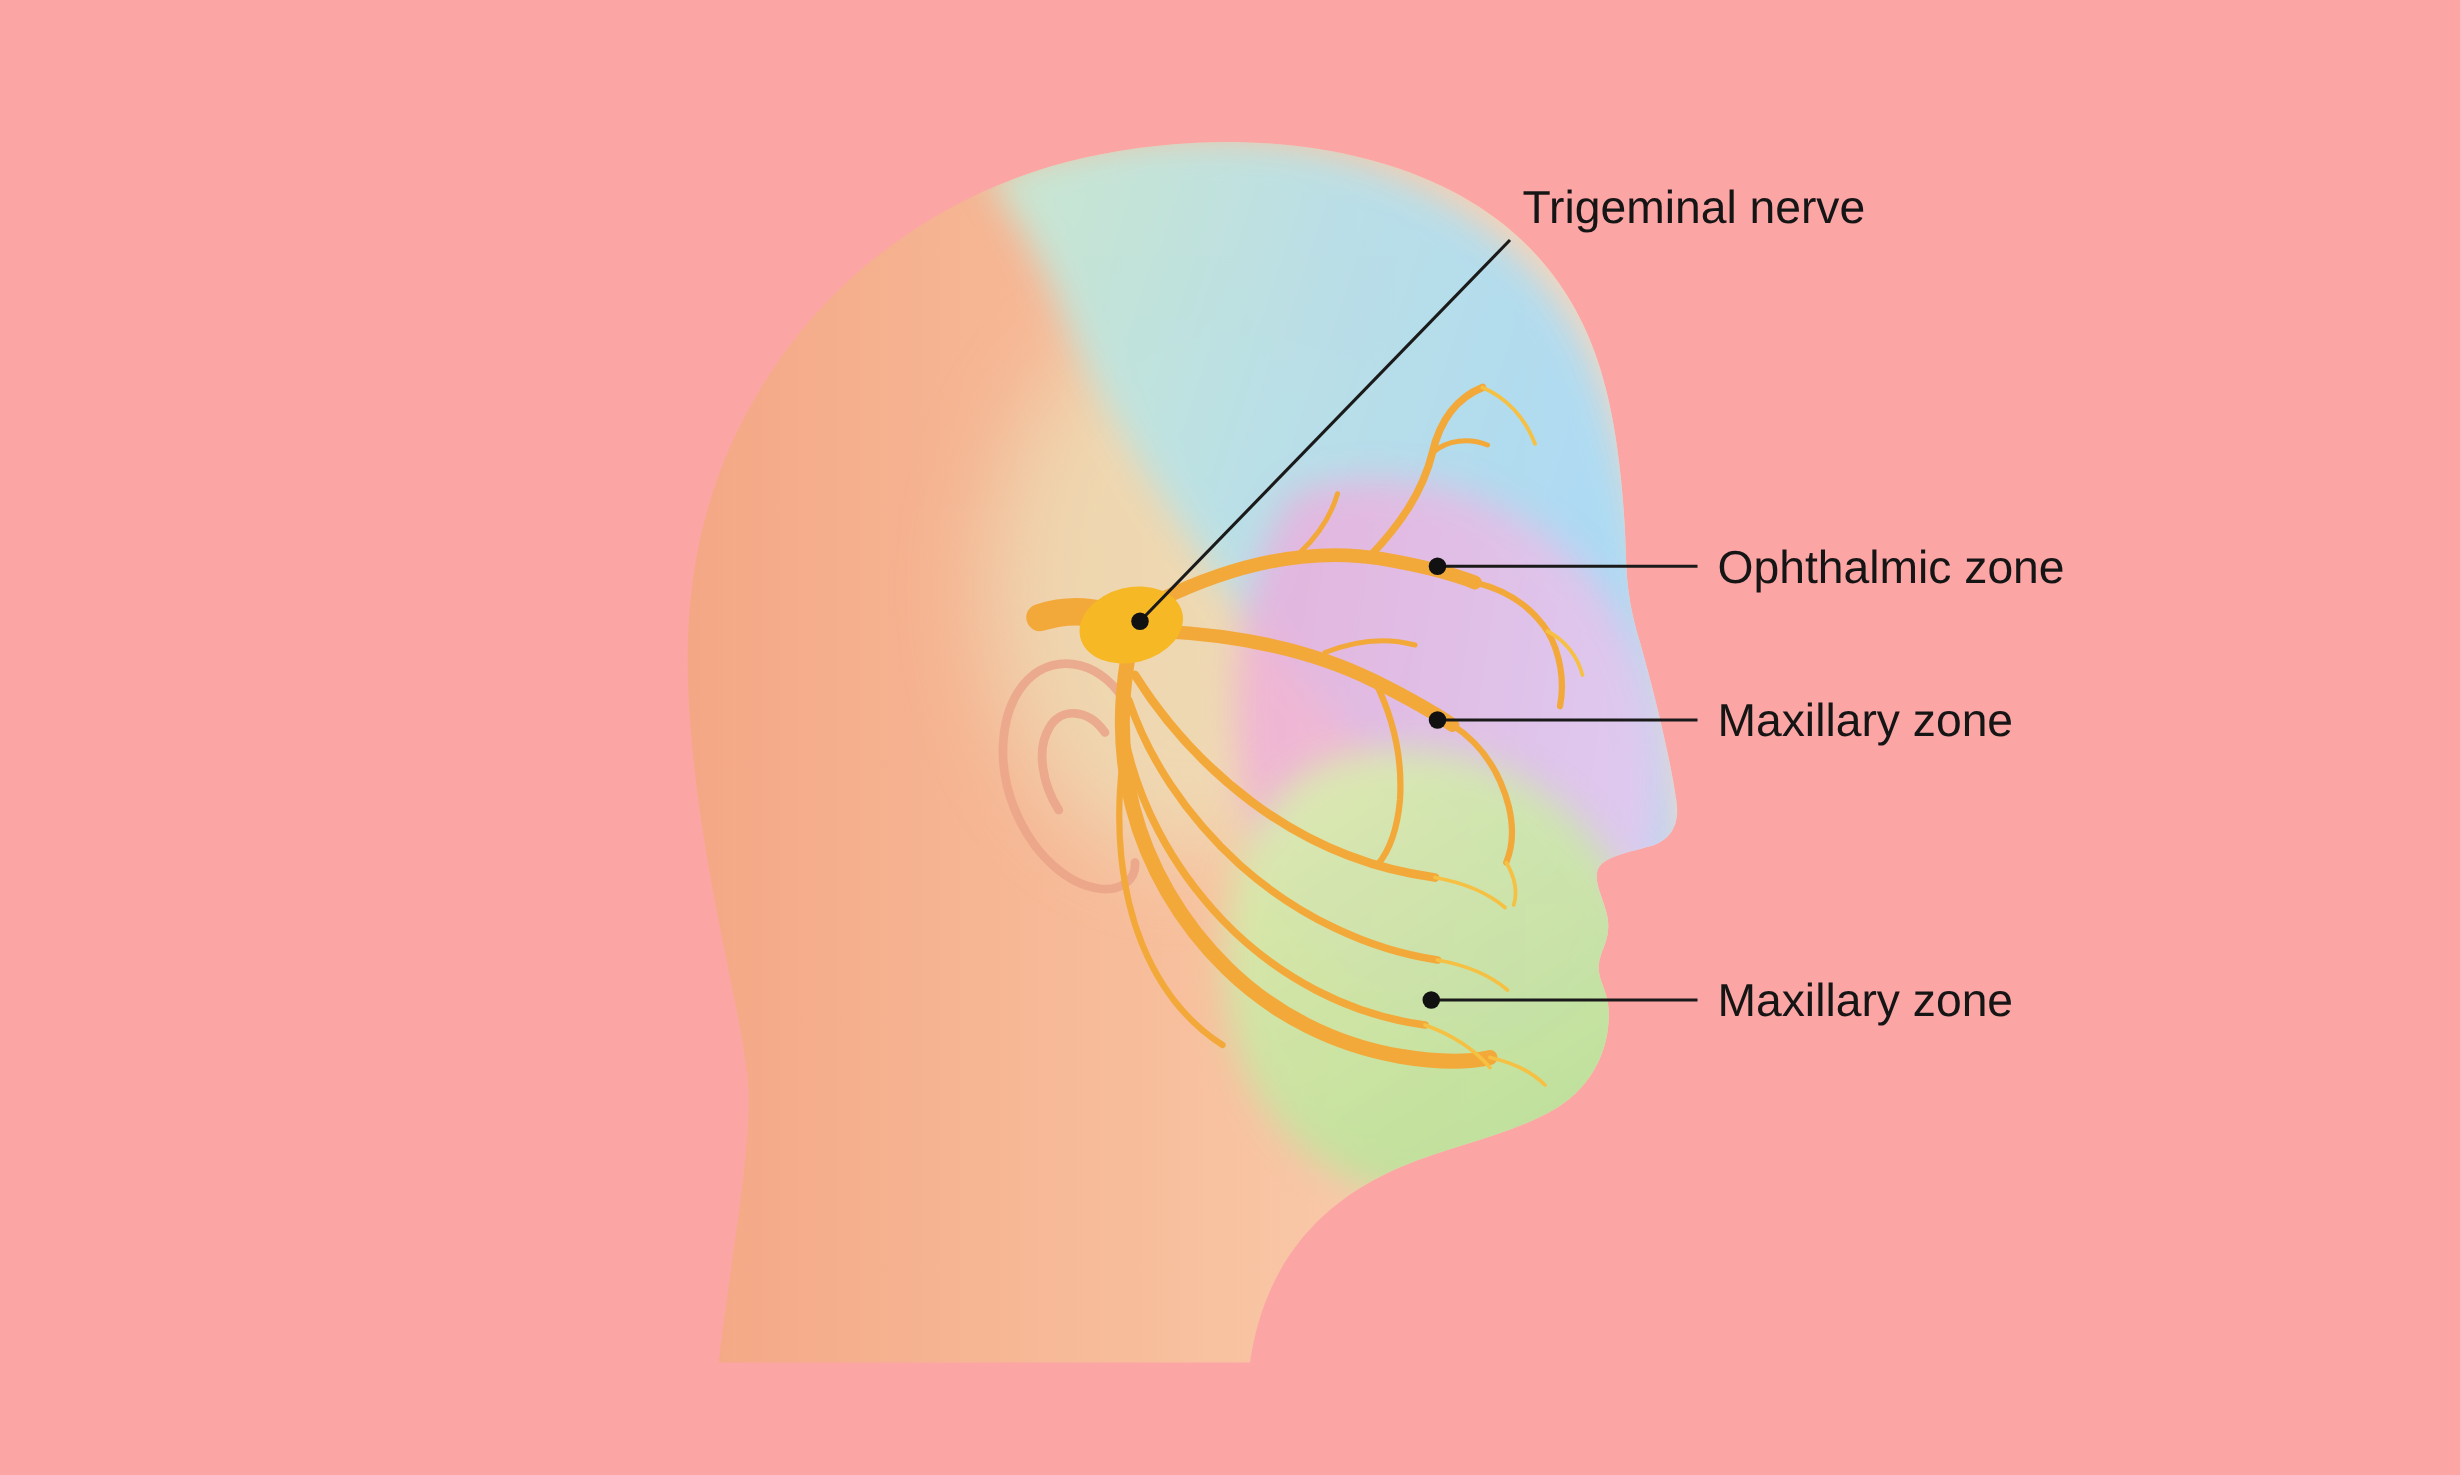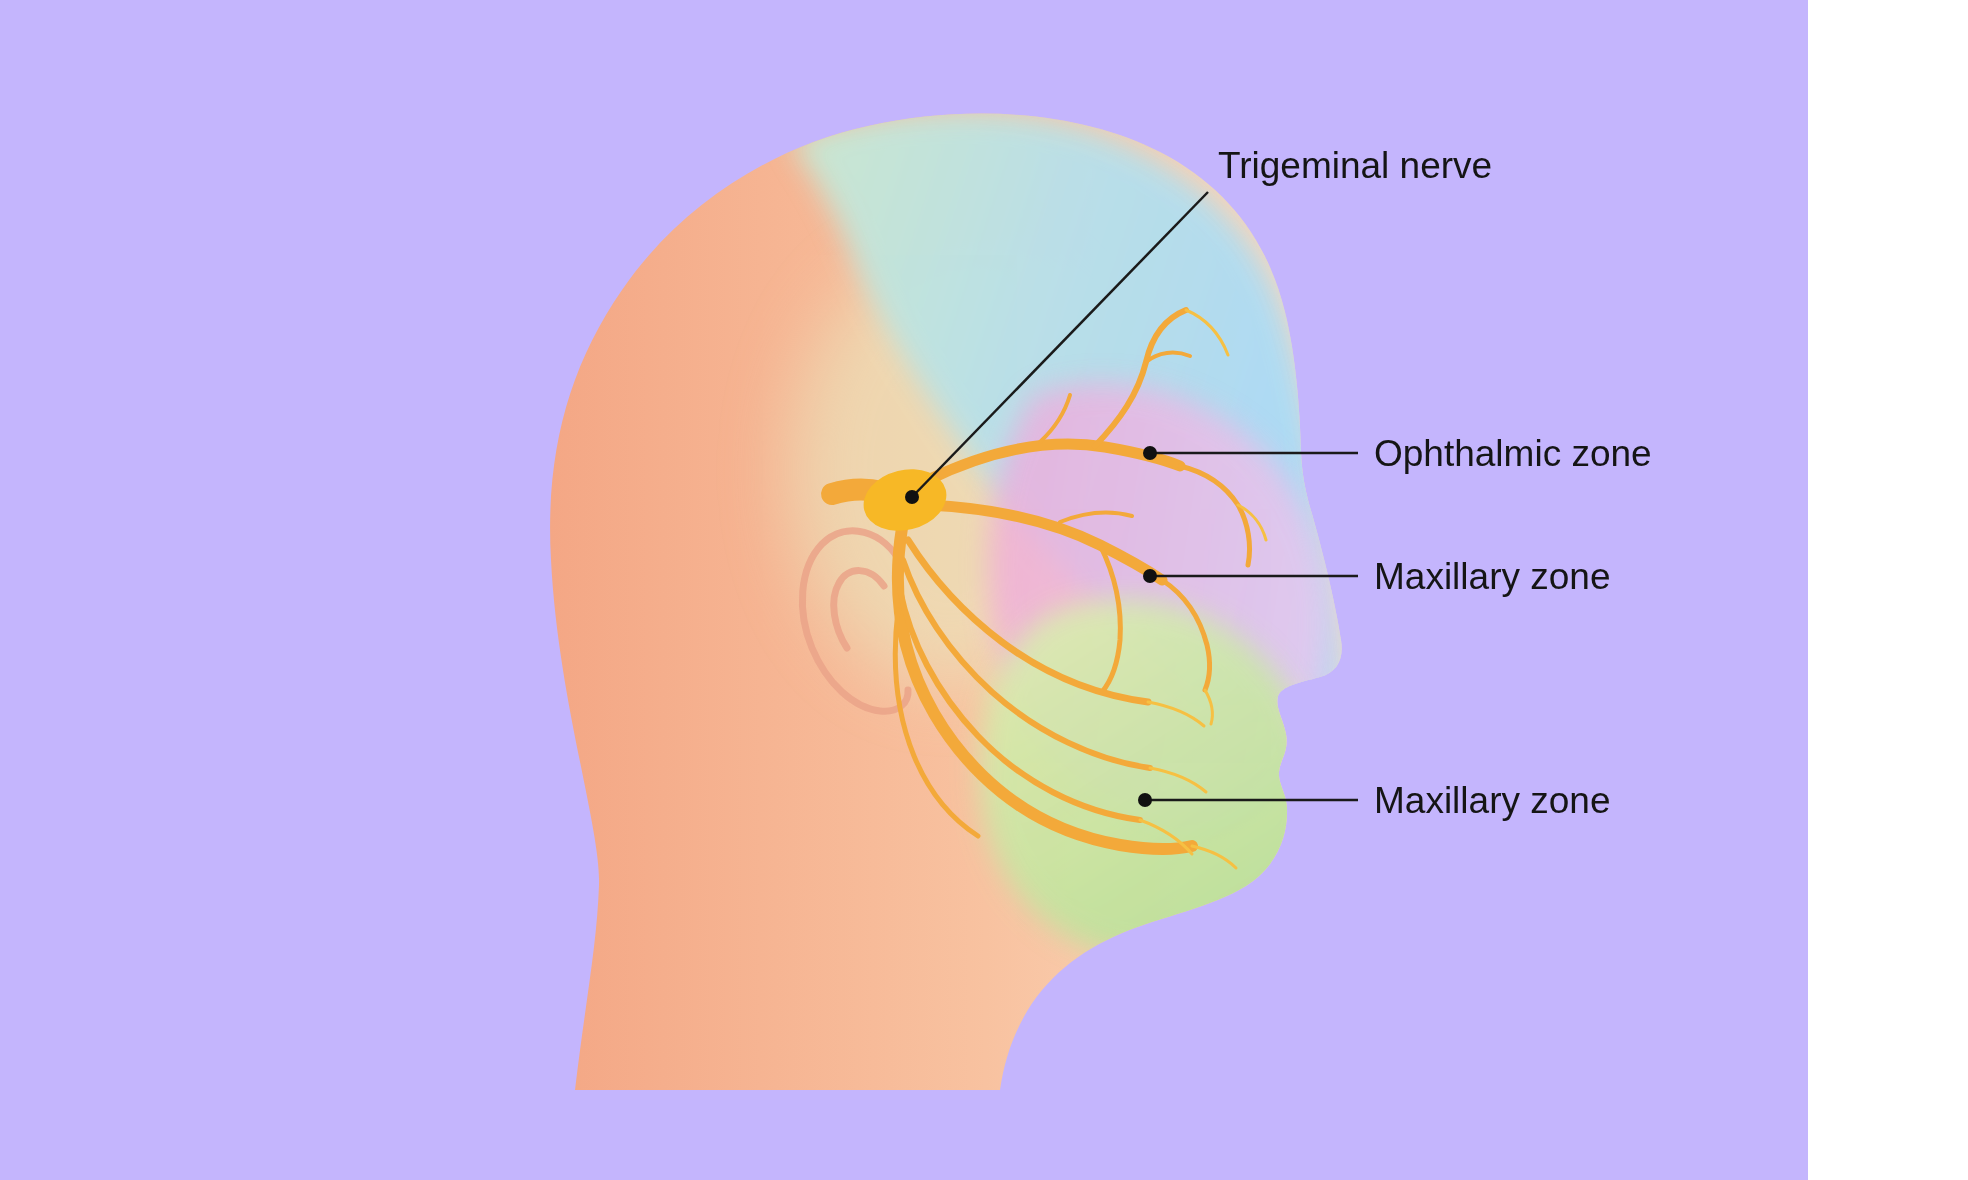--- a/index.html
+++ b/index.html
@@ -6,23 +6,23 @@
     margin: 0;
     padding: 0;
     background: #ffffff;
     width: 1968px;
     height: 1180px;
     overflow: hidden;
     font-family: "Liberation Sans", sans-serif;
   }
   .stage {
     position: relative;
-    width: 1808px;
+    width: 1968px;
     height: 1180px;
-    background: #c4b5fd;
+    background: #fca5a5;
   }
   svg { display: block; }
   text {
     font-family: "Liberation Sans", sans-serif;
     font-size: 37px;
     font-weight: 400;
   }
 </style>
 </head>
 <body>

